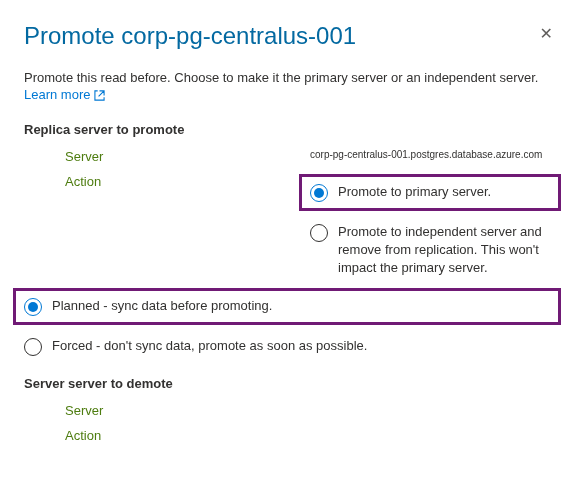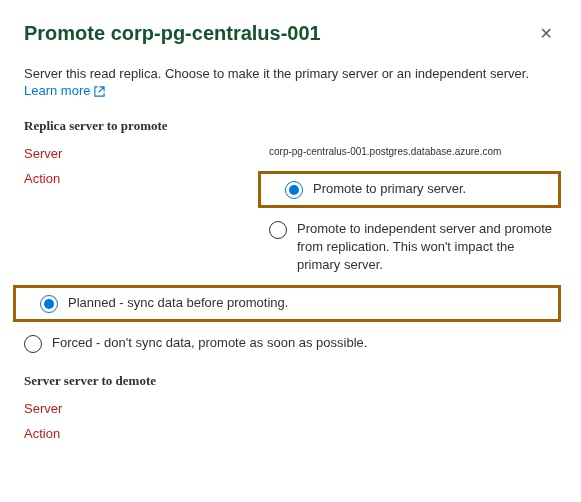--- a/index.html
+++ b/index.html
@@ -5,32 +5,32 @@
     * { box-sizing: border-box; margin: 0; padding: 0; }
     body {
       font-family: "Segoe UI", -apple-system, sans-serif;
       font-size: 13px;
       color: #323130;
       padding: 22px 24px;
       width: 581px;
       background: #fff;
     }
     .header { display: flex; justify-content: space-between; align-items: flex-start; margin-bottom: 20px; }
-    .title { font-size: 20px; font-weight: 700; color: #14532d; }
+    .title { font-size: 24px; font-weight: 400; color: #0369a1; }
     .close-btn { font-size: 16px; color: #605e5c; cursor: pointer; background: none; border: none; padding: 4px; line-height: 1; }
     .intro { font-size: 13px; color: #323130; margin-bottom: 2px; }
     .learn-link { color: #0078d4; font-size: 13px; text-decoration: none; display: inline-flex; align-items: center; gap: 4px; cursor: pointer; }
     .ext-icon { width: 11px; height: 11px; display: inline-block; }
-    .section-head { font-weight: 600; font-size: 13px; margin-top: 20px; margin-bottom: 12px; font-family: Liberation Serif, serif; }
+    .section-head { font-weight: 600; font-size: 13px; margin-top: 20px; margin-bottom: 12px; }
     .row { display: flex; align-items: flex-start; margin-bottom: 10px; }
-    .row-label { width: 245px; flex-shrink: 0; color: #b91c1c; font-size: 13px; padding-top: 0; }
+    .row-label { width: 245px; flex-shrink: 0; color: #4d7c0f; font-size: 13px; padding-top: 0; margin-left: 41px; }
     .row-value { flex: 1; font-size: 10px; color: #323130; }
     .radio-group { display: flex; flex-direction: column; gap: 12px; }
     .radio-item { display: flex; align-items: flex-start; gap: 10px; cursor: pointer; }
-    .radio-item.highlighted { border: 3px solid #a16207; padding: 6px 24px; margin-left: -11px; margin-right: -4px; }
+    .radio-item.highlighted { border: 3px solid #701a75; padding: 6px 8px; margin-left: -11px; margin-right: -4px; }
     .radio-circle {
       width: 18px; height: 18px; border-radius: 50%;
       border: 1px solid #323130; flex-shrink: 0;
       display: flex; align-items: center; justify-content: center;
       margin-top: 1px;
     }
     .radio-circle.selected { border-color: #0078d4; }
     .radio-dot { width: 10px; height: 10px; border-radius: 50%; background: #0078d4; }
     .radio-label { font-size: 13px; line-height: 1.4; }
     .options-col { flex: 1; }
@@ -40,21 +40,21 @@
 
 
 
 <div class="header">
   <h1 class="title">Promote corp-pg-centralus-001</h1>
   <button class="close-btn">
     <span>✕</span>
   </button>
 </div>
 
-<p class="intro">Server this read replica. Choose to make it the primary server or an independent server.</p>
+<p class="intro">Promote this read before. Choose to make it the primary server or an independent server.</p>
 <a class="learn-link">
   <span>Learn more</span>
   <span class="ext-icon">
     <svg viewBox="0 0 12 12" width="11" height="11">
         <path fill="none" stroke="#0078d4" stroke-width="1.2" d="M4 1H1v10h10V8M6 1h5v5M11 1L5 7"></path>
       </svg>
   </span>
 </a>
 
 <div class="section-head">Replica server to promote</div>
@@ -68,21 +68,21 @@
   <div class="row-label">Action</div>
   <div class="options-col radio-group">
     <div class="radio-item highlighted">
       <span class="radio-circle selected">
           <span class="radio-dot"></span>
         </span>
       <span class="radio-label">Promote to primary server.</span>
     </div>
     <div class="radio-item">
       <span class="radio-circle"></span>
-      <span class="radio-label">Promote to independent server and promote from replication. This won't impact the primary server.</span>
+      <span class="radio-label">Promote to independent server and remove from replication. This won't impact the primary server.</span>
     </div>
   </div>
 </div>
 
 <div class="row">
   <div class="options-col radio-group">
     <div class="radio-item highlighted">
       <span class="radio-circle selected">
           <span class="radio-dot"></span>
         </span>

